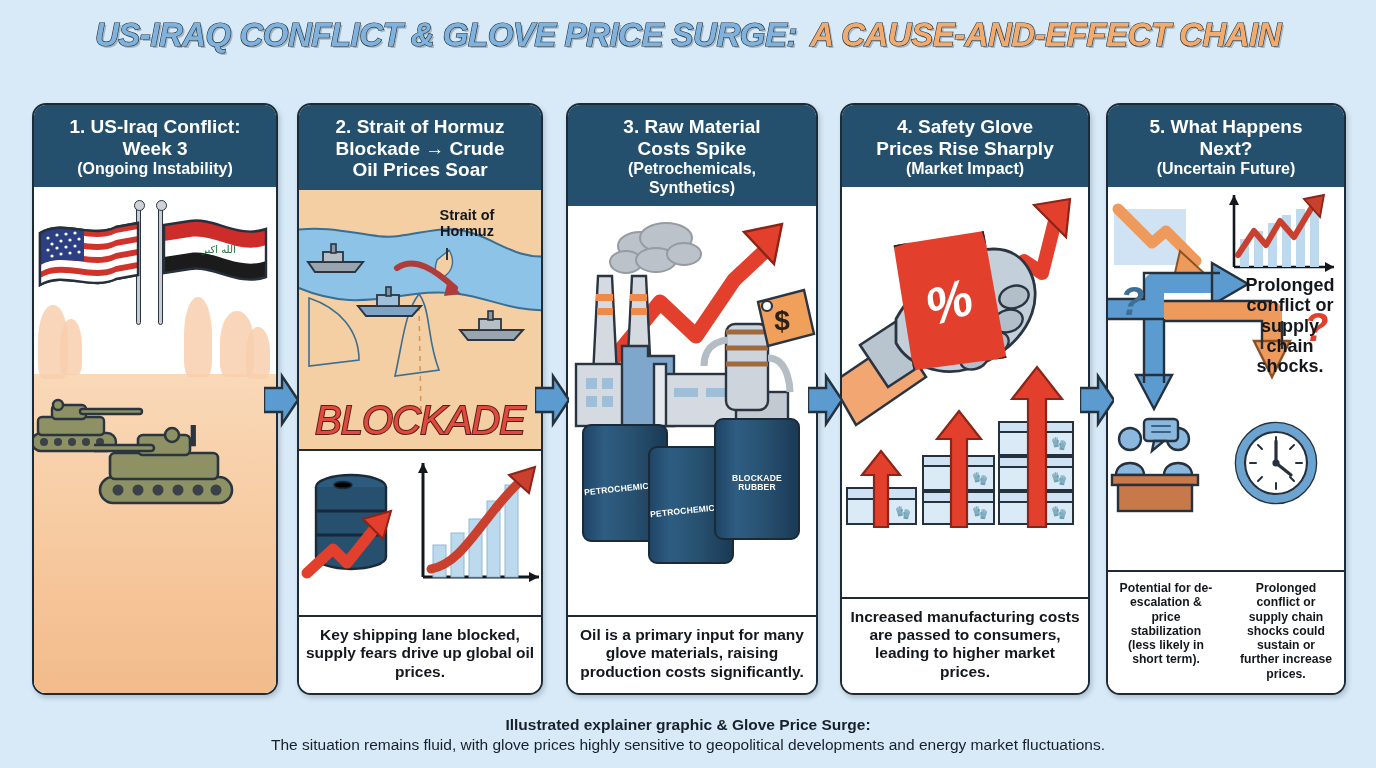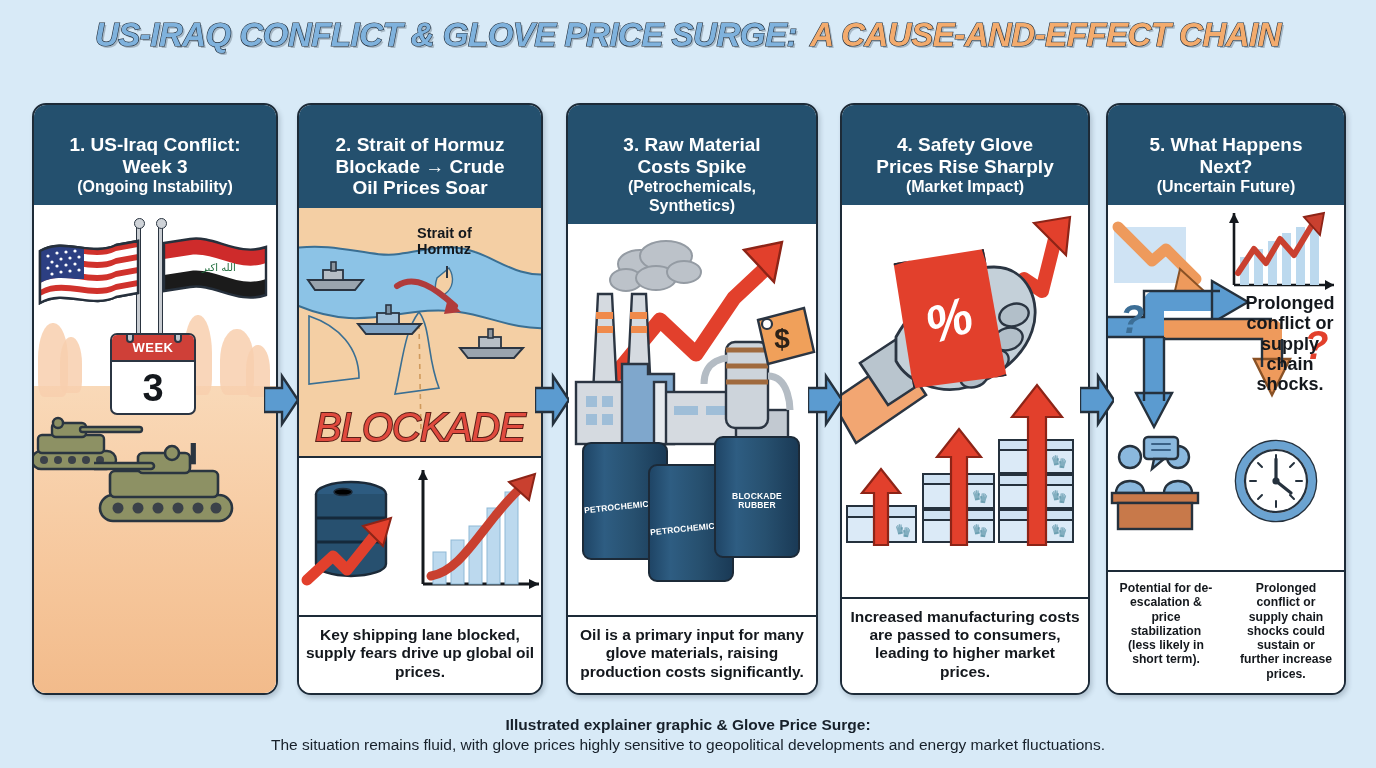--- a/index.html
+++ b/index.html
@@ -39,21 +39,21 @@
   .p1 { left: 32px;   width: 246px; }
   .p2 { left: 297px;  width: 246px; }
   .p3 { left: 566px;  width: 252px; }
   .p4 { left: 840px;  width: 250px; }
   .p5 { left: 1106px; width: 240px; }
 
   .panel-head {
     background: #24506e;
     color: #fff;
     text-align: center;
-    padding: 29px 6px 9px;
+    padding: 11px 6px 9px;
     flex: 0 0 auto;
   }
   .panel-head .ht {
     font-size: 19px; font-weight: bold; line-height: 1.14;
     display: block;
   }
   .panel-head .hs {
     font-size: 16px; font-weight: bold; line-height: 1.12;
     display: block; margin-top: 1px;
   }
@@ -108,21 +108,21 @@
   .tank { position:absolute; }
 
   
   .map { position:absolute; left:0; top:0; right:0; height:61%; background:#f4cfa4; overflow:hidden; }
   .blockade-txt {
     position:absolute; left:0; width:100%; text-align:center; bottom:6px;
     font-size:40px; font-weight:normal; font-style:italic; color:#e04a3e;
     -webkit-text-stroke:2px #5a2018; paint-order: stroke fill;
     letter-spacing:-1px;
   }
-  .strait-lbl{ position:absolute; font-size:14.5px; font-weight:bold; color:#14181d; line-height:1.1;}
+  .strait-lbl{ position:absolute; font-size:14.5px; font-weight:bold; color:#14181d; text-align:center; line-height:1.1;}
   .ship{position:absolute;}
   .lower2{position:absolute;left:0;right:0;bottom:0;height:39%;background:#fff;border-top:2px solid #1d2b38;}
   .barrel{position:absolute;border:2.4px solid #1c2a38;border-radius:9px;
     background:linear-gradient(90deg,#1f4566 0%, #2e5d82 25%, #27506f 60%, #1a3a56 100%);}
   .barrel-lbl{position:absolute;width:100%;text-align:center;color:#fff;font-size:8.5px;font-weight:bold;
     letter-spacing:.2px;line-height:1.05;}
 
   
   .tag-red{position:absolute;background:#e2402c;border:2.6px solid #1d2b38;
     display:flex;align-items:center;justify-content:center;}
@@ -214,26 +214,20 @@
           </defs>
         <g clip-path="url(#iqclip)">
           <rect x="0" y="0" width="108" height="82" fill="#fff"></rect>
           <path d="M2 10 L28 6 C52 2,76 24,104 14 L104 30 C76 40,52 18,28 22 L2 26 Z" fill="#ce2b2b"></path>
           <path d="M2 42 L28 38 C52 34,76 56,104 46 L104 62 C76 72,52 50,28 54 L2 58 Z" fill="#1b1b1b"></path>
           <text x="40" y="38" font-size="10" fill="#1d6b3a" font-family="'DejaVu Sans',sans-serif">الله اكبر</text>
         </g>
         <path d="M2 10 L28 6 C52 2, 76 24, 104 14 L104 62 C76 72, 52 50, 28 54 L2 58 Z" fill="none" stroke="#26303c" stroke-width="2.4"></path>
       </svg>
 
-      <div class="calendar" style="left:76px;top:128px;">
-        <div class="cal-ring" style="left:14px;"></div>
-        <div class="cal-ring" style="left:62px;"></div>
-        <div class="cal-top">WEEK</div>
-        <div class="cal-num">3</div>
-      </div>
 
       <svg class="tank" style="left:-6px;top:208px;" width="120" height="66" viewBox="0 0 120 66">
         <g stroke="#2a3540" stroke-width="2.4" fill="#8d9164">
           <rect x="4" y="38" width="84" height="18" rx="9"></rect>
           <rect x="10" y="22" width="66" height="18" rx="4"></rect>
           <rect x="24" y="10" width="34" height="14" rx="4"></rect>
           <rect x="52" y="14" width="62" height="5" rx="2.5"></rect>
           <circle cx="30" cy="10" r="5"></circle>
         </g>
         <g fill="#3b4149">

